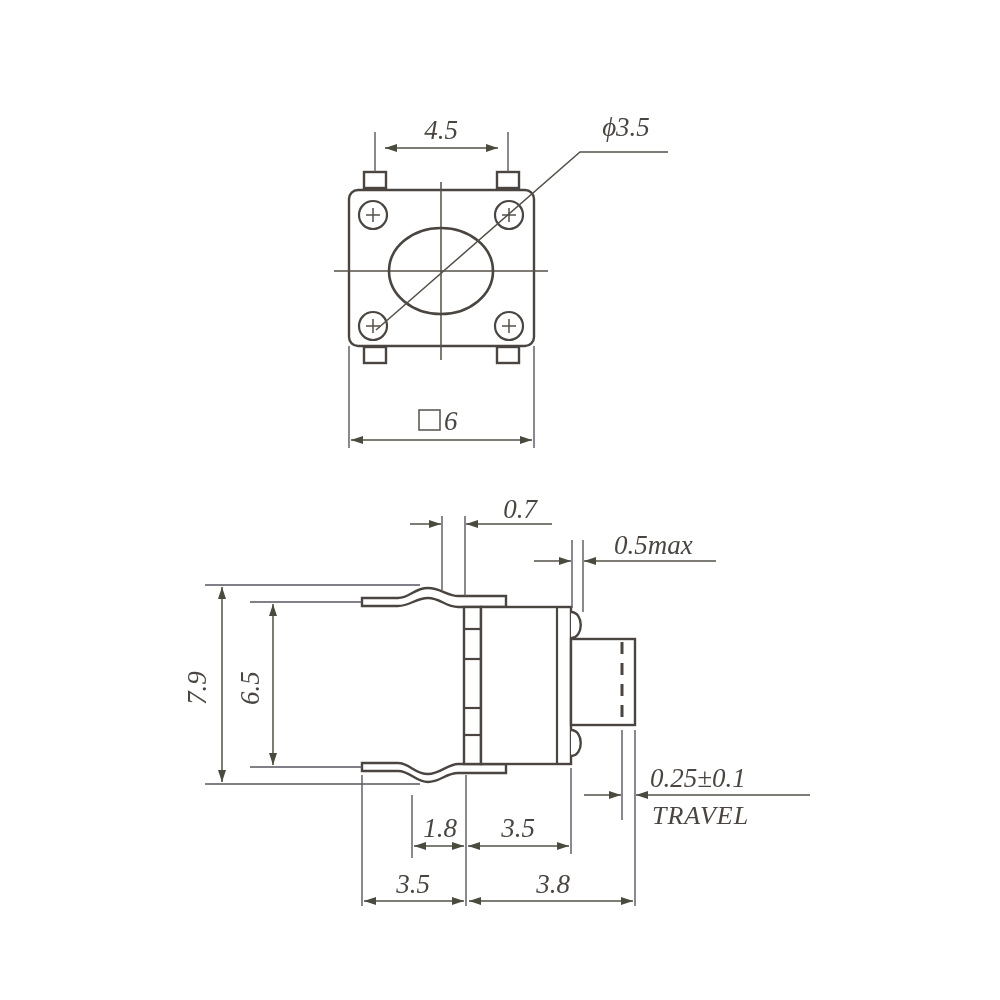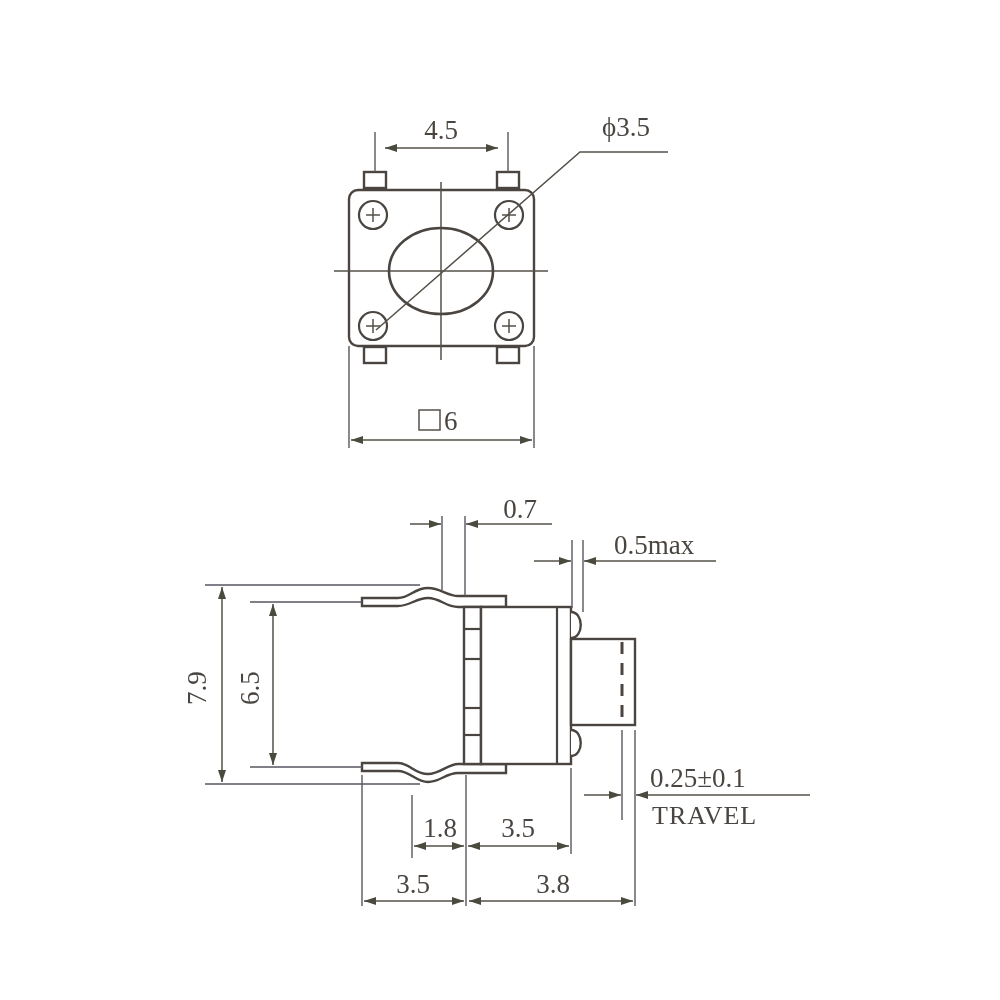--- a/index.html
+++ b/index.html
@@ -1,17 +1,17 @@
 <!DOCTYPE html>
 <html><head>
 <meta charset="utf-8">
 <style>
   html, body { margin: 0; padding: 0; background: #ffffff; }
   body { width: 1000px; height: 1000px; overflow: hidden; position: relative; }
-  .canvas { position: absolute; left: 0; top: 0; width: 1000px; height: 1000px; }
+  .canvas { position: absolute; left: 0; top: 0; width: 1000px; height: 1000px; font-style: italic; }
   svg { display: block; }
   .ln { stroke: #4a4540; fill: none; stroke-width: 2.2; }
   .thin { stroke: #555049; fill: none; stroke-width: 1.5; }
   .ext { stroke: #5a5560; fill: none; stroke-width: 1.4; }
   .body { stroke: #4a4540; fill: #ffffff; stroke-width: 2.4; }
   .dimtxt { font-family: "Liberation Serif", serif; font-size: 27px; fill: #4a4540; }
   .dimtxt-sm { font-family: "Liberation Serif", serif; font-size: 26px; fill: #4a4540; letter-spacing: 1px; }
   .arrow { fill: #4a4a3e; }
 </style>
 </head>

